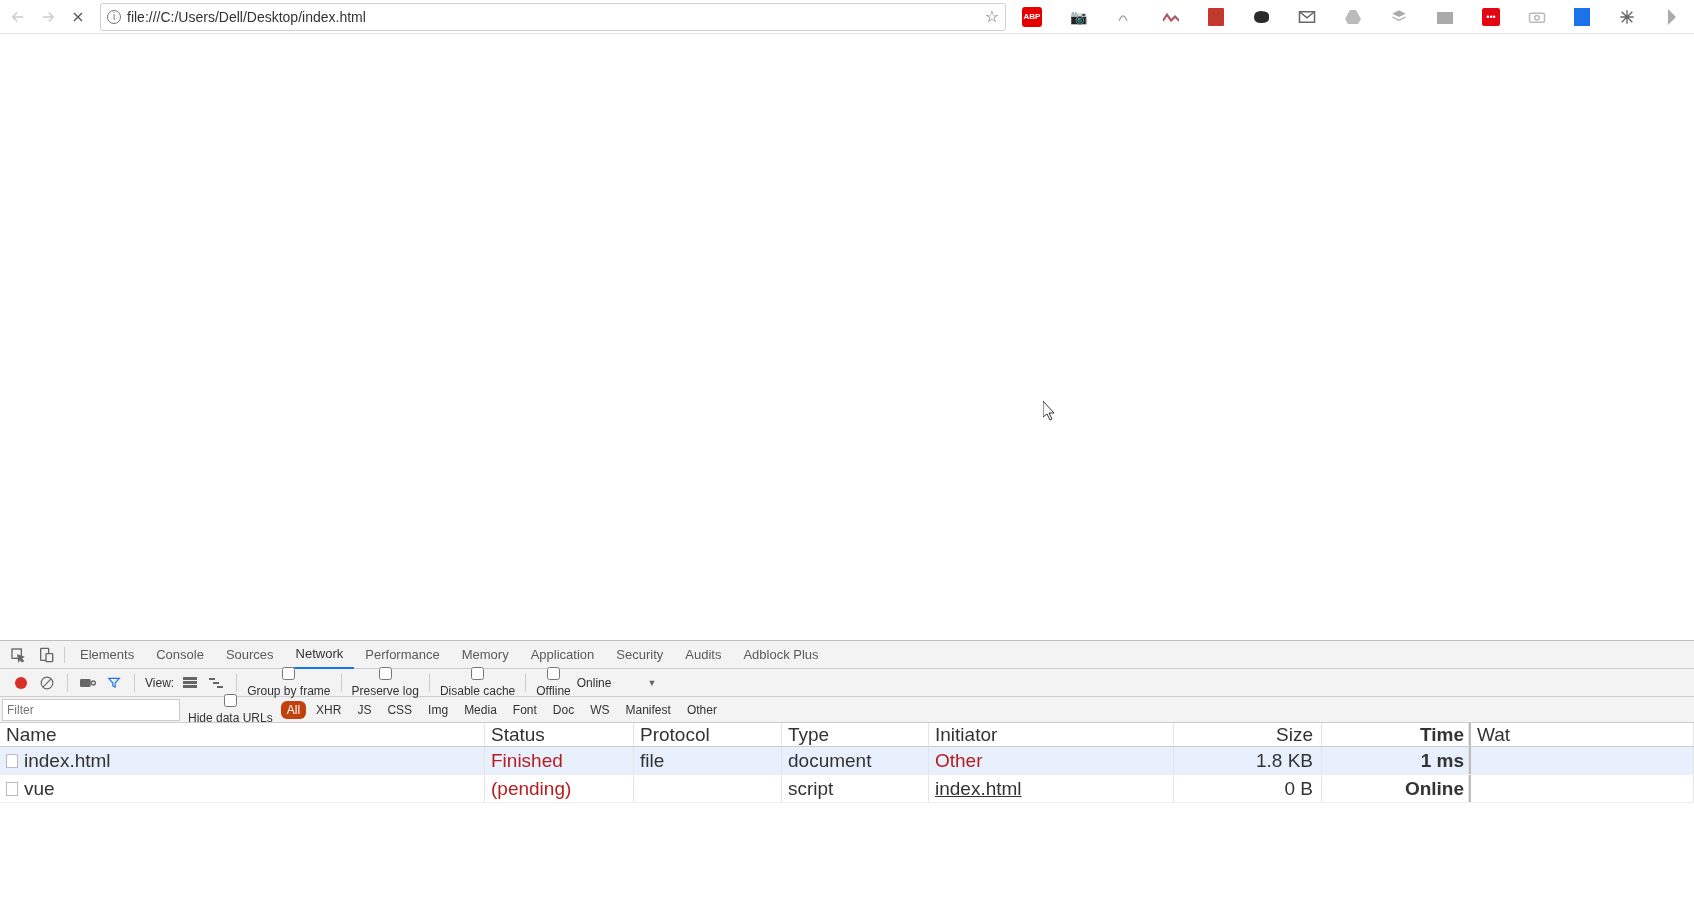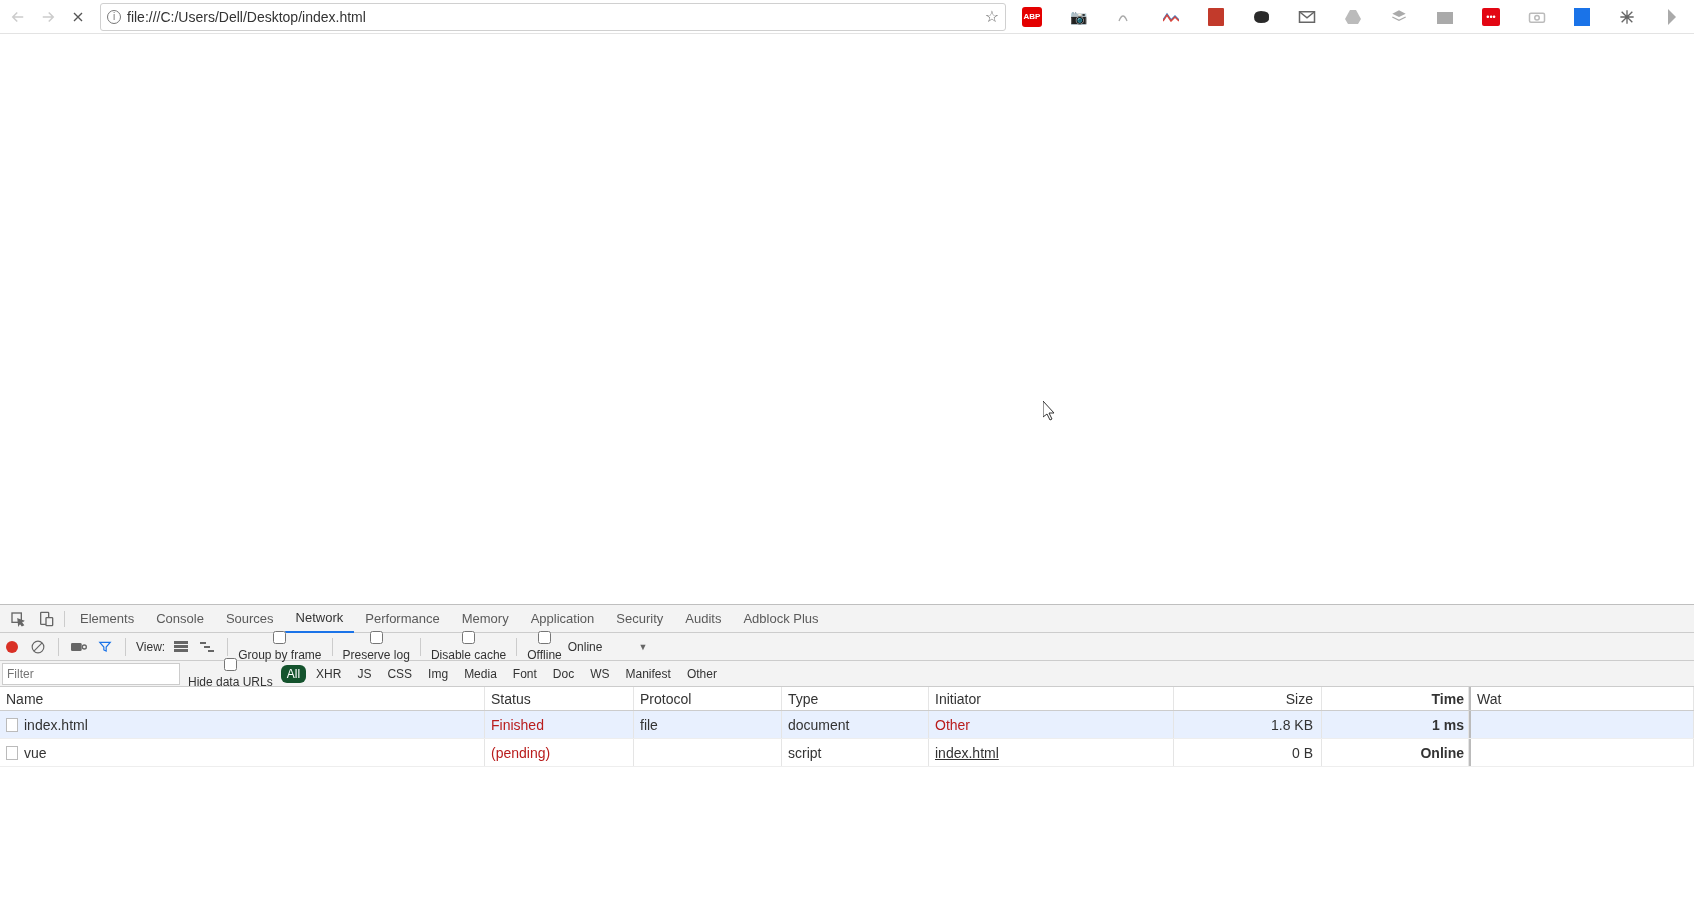--- a/index.html
+++ b/index.html
@@ -19,44 +19,44 @@
 .ext-ico.abp { background: #e40000; color: #fff; font-size: 8px; font-weight: bold; border-radius: 3px; width: 20px; height: 20px; }
 .ext-ico.red-book { background: #c23a2b; width: 16px; height: 18px; border-radius: 1px; }
 .ext-ico.red-dots { background: #e30613; width: 18px; height: 18px; border-radius: 2px; color: #fff; font-size: 9px; }
 .ext-ico.blue-bm { background: #1a73e8; width: 16px; height: 18px; }
 
 
 .content { height: 570px; background: #fff; position: relative; }
 .cursor { position: absolute; left: 1043px; top: 367px; }
 
 
-.devtools { border-top: 1px solid #bfbfbf; background: #f3f3f3; }
+.devtools { border-top: 1px solid #bfbfbf; background: #f3f3f3; margin-top: 36px; }
 .dt-tabs { height: 28px; display: flex; align-items: center; border-bottom: 1px solid #ccc; padding-left: 4px; }
 .dt-tool { width: 28px; height: 24px; display: flex; align-items: center; justify-content: center; color: #666; }
 .dt-sep { width: 1px; height: 16px; background: #ccc; margin: 0 4px; }
 .dt-tab { padding: 0 11px; height: 28px; display: flex; align-items: center; font-size: 13px; color: #5a5a5a; cursor: pointer; }
 .dt-tab.active { color: #333; border-bottom: 2px solid #1a73e8; }
 
-.dt-toolbar { height: 28px; display: flex; align-items: center; border-bottom: 1px solid #ccc; padding-left: 2px; gap: 6px; }
+.dt-toolbar { height: 28px; display: flex; align-items: center; border-bottom: 1px solid #ccc; padding-left: 11px; gap: 6px; }
 .rec-dot { width: 12px; height: 12px; border-radius: 50%; background: #d93025; }
 .tb-ico { width: 20px; height: 20px; display: flex; align-items: center; justify-content: center; color: #666; font-size: 13px; }
 .tb-ico.funnel { color: #1a73e8; }
 .tb-sep { width: 1px; height: 18px; background: #ccc; margin: 0 4px; }
 .tb-label { font-size: 12px; color: #333; }
 .tb-check { display: flex; align-items: center; gap: 4px; font-size: 12px; color: #333; flex-direction: column; }
 .tb-check input { width: 13px; height: 13px; }
 .tb-drop { font-size: 12px; color: #333; padding-right: 30px; }
 .tb-caret { font-size: 9px; color: #666; }
 
 .dt-filterbar { height: 26px; display: flex; align-items: center; border-bottom: 1px solid #ccc; background: #f3f3f3; }
 .filter-input { width: 178px; height: 22px; border: 1px solid #ccc; margin: 0 2px 0 2px; padding: 0 4px; font-size: 12px; color: #888; background: #fff; }
 .chip { padding: 2px 6px; font-size: 12px; color: #333; margin: 0 2px; border-radius: 6px; cursor: pointer; }
-.chip.active { background: #14532d; color: #fff; }
-
-.net-table { background: #fff; font-size: 14px; }
+.chip.active { background: #c2410c; color: #fff; }
+
+.net-table { background: #fff; font-size: 19px; }
 .net-head { display: flex; height: 24px; border-bottom: 1px solid #ccc; background: #fff; }
 .net-head > div { border-right: 1px solid #e5e5e5; display: flex; align-items: center; padding-left: 6px; color: #333; }
 .net-row { display: flex; height: 28px; border-bottom: 1px solid #eee; }
 .net-row > div { border-right: 1px solid #e5e5e5; display: flex; align-items: center; padding-left: 6px; color: #333; }
 .net-row.selected { background: #e8f0fe; }
 .net-row .muted { color: #b91c1c; }
 .net-row .under { text-decoration: underline; color: #333; }
 .col-name { width: 485px; }
 .col-status { width: 149px; text-align: center; }
 .col-proto { width: 148px; }

